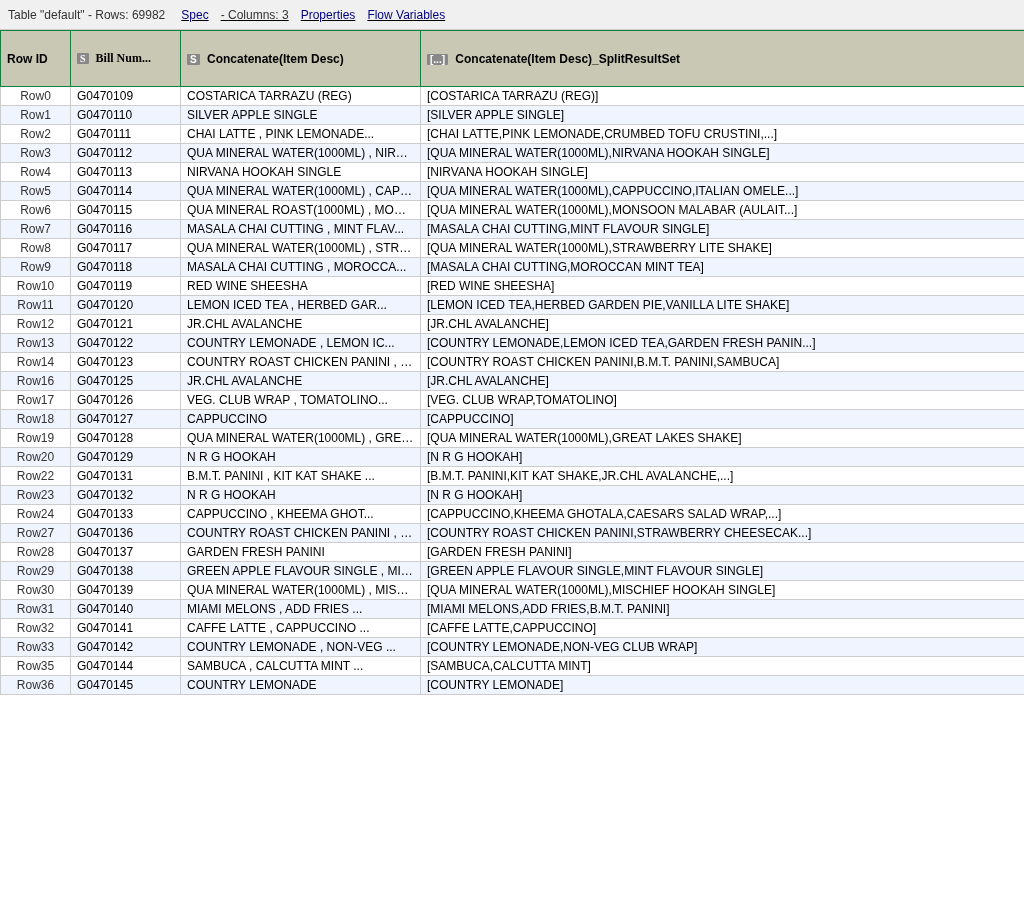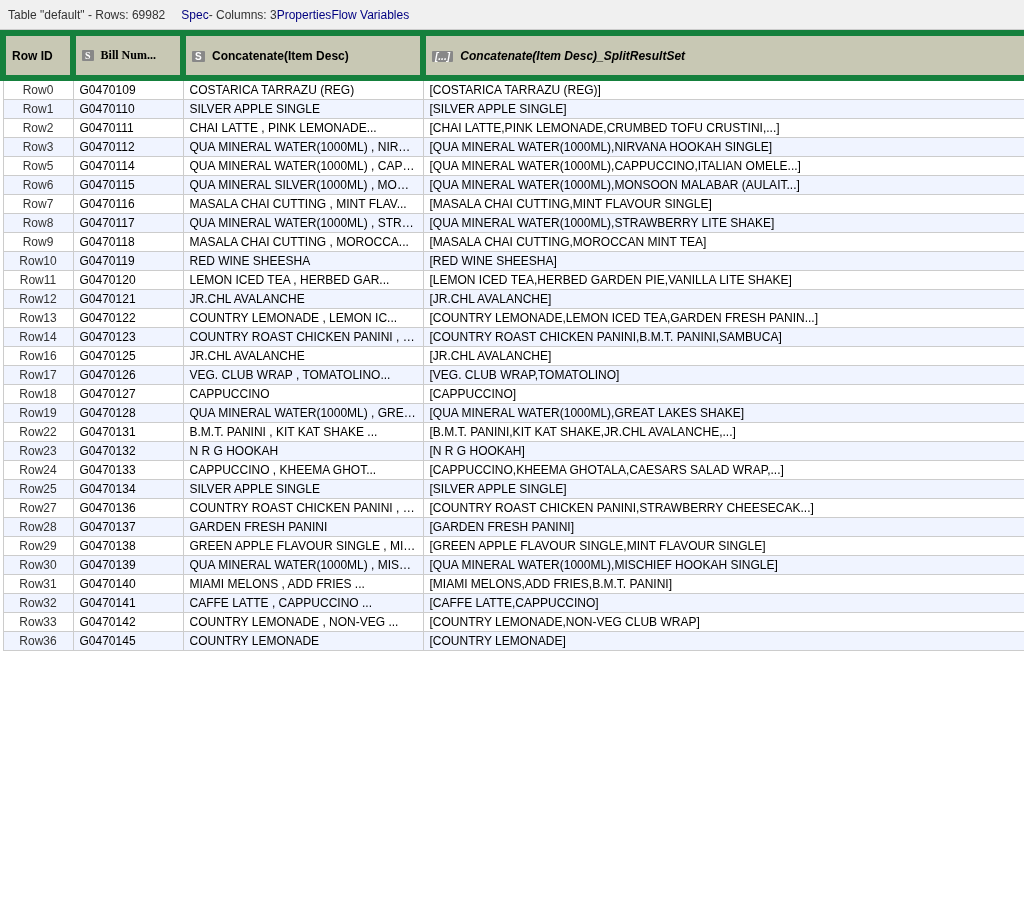--- a/index.html
+++ b/index.html
@@ -18,41 +18,43 @@
       gap: 16px;
       height: 30px;
     }
     .title-bar-text {
       font-weight: normal;
       font-size: 12px;
       color: #333;
     }
     .title-bar-links {
       display: flex;
+      gap: 12px;
+      text-decoration: underline;
     }
     .title-bar-link {
       color: #000080;
       cursor: pointer;
       font-size: 12px;
       text-decoration: none;
     }
     .table-container {
       overflow: auto;
       width: 1024px;
       height: calc(897px - 30px);
     }
     table {
       border-collapse: collapse;
       width: 100%;
       table-layout: fixed;
     }
     thead tr th {
       background: #c8c8b4;
-      border: 6px solid #15803d;
-      padding: 12px 6px;
+      border: 1px solid #15803d;
+      padding: 20px 6px;
       text-align: left;
       font-weight: bold;
       font-size: 12px;
       position: sticky;
       top: 0;
       z-index: 10;
       white-space: nowrap;
       overflow: hidden;
       text-overflow: ellipsis;
     }
@@ -62,21 +64,20 @@
     thead tr th:nth-child(2) {
       width: 110px;
       font-family: Liberation Serif, serif;
     }
     thead tr th:nth-child(3) {
       width: 240px;
       margin-left: 30px;
     }
     thead tr th:nth-child(4) {
       width: 604px;
-      font-style: italic;
     }
     tbody tr td {
       border: 1px solid #ccc;
       padding: 2px 6px;
       white-space: nowrap;
       overflow: hidden;
       text-overflow: ellipsis;
       font-size: 12px;
     }
     tbody tr:nth-child(odd) {
@@ -163,29 +164,35 @@
           <td>CHAI LATTE          , PINK LEMONADE...</td>
           <td>[CHAI LATTE,PINK LEMONADE,CRUMBED TOFU CRUSTINI,...]</td>
         </tr>
         <tr>
           <td class="row-id-col">Row3</td>
           <td>G0470112</td>
           <td>QUA  MINERAL WATER(1000ML)   , NIRVA...</td>
           <td>[QUA  MINERAL WATER(1000ML),NIRVANA HOOKAH SINGLE]</td>
         </tr>
         <tr>
+          <td class="row-id-col">Row4</td>
+          <td>G0470113</td>
+          <td>NIRVANA HOOKAH SINGLE</td>
+          <td>[NIRVANA HOOKAH SINGLE]</td>
+        </tr>
+        <tr>
           <td class="row-id-col">Row5</td>
           <td>G0470114</td>
           <td>QUA  MINERAL WATER(1000ML)   , CAPP...</td>
           <td>[QUA  MINERAL WATER(1000ML),CAPPUCCINO,ITALIAN OMELE...]</td>
         </tr>
         <tr>
           <td class="row-id-col">Row6</td>
           <td>G0470115</td>
-          <td>QUA  MINERAL SILVER(1000ML)   , MONS...</td>
+          <td>QUA  MINERAL ROAST(1000ML)   , MONS...</td>
           <td>[QUA  MINERAL WATER(1000ML),MONSOON MALABAR (AULAIT...]</td>
         </tr>
         <tr>
           <td class="row-id-col">Row7</td>
           <td>G0470116</td>
           <td>MASALA CHAI CUTTING          , MINT FLAV...</td>
           <td>[MASALA CHAI CUTTING,MINT FLAVOUR SINGLE]</td>
         </tr>
         <tr>
           <td class="row-id-col">Row8</td>
@@ -247,44 +254,44 @@
           <td>CAPPUCCINO</td>
           <td>[CAPPUCCINO]</td>
         </tr>
         <tr>
           <td class="row-id-col">Row19</td>
           <td>G0470128</td>
           <td>QUA  MINERAL WATER(1000ML)   , GREA...</td>
           <td>[QUA  MINERAL WATER(1000ML),GREAT LAKES SHAKE]</td>
         </tr>
         <tr>
+          <td class="row-id-col">Row20</td>
+          <td>G0470129</td>
+          <td>N R G  HOOKAH</td>
+          <td>[N R G  HOOKAH]</td>
+        </tr>
+        <tr>
           <td class="row-id-col">Row22</td>
           <td>G0470131</td>
           <td>B.M.T. PANINI                , KIT KAT SHAKE ...</td>
           <td>[B.M.T. PANINI,KIT KAT SHAKE,JR.CHL AVALANCHE,...]</td>
         </tr>
         <tr>
           <td class="row-id-col">Row23</td>
           <td>G0470132</td>
           <td>N R G  HOOKAH</td>
           <td>[N R G  HOOKAH]</td>
         </tr>
         <tr>
           <td class="row-id-col">Row24</td>
           <td>G0470133</td>
           <td>CAPPUCCINO                   , KHEEMA GHOT...</td>
           <td>[CAPPUCCINO,KHEEMA GHOTALA,CAESARS SALAD WRAP,...]</td>
         </tr>
         <tr>
-          <td class="row-id-col">Row25</td>
-          <td>G0470134</td>
-          <td>SILVER APPLE SINGLE</td>
-          <td>[SILVER APPLE SINGLE]</td>
-        </tr>
-        <tr>
           <td class="row-id-col">Row27</td>
           <td>G0470136</td>
           <td>COUNTRY ROAST CHICKEN PANINI  , STR...</td>
           <td>[COUNTRY ROAST CHICKEN PANINI,STRAWBERRY CHEESECAK...]</td>
         </tr>
         <tr>
           <td class="row-id-col">Row28</td>
           <td>G0470137</td>
           <td>GARDEN FRESH PANINI</td>
           <td>[GARDEN FRESH PANINI]</td>
@@ -311,20 +318,26 @@
           <td class="row-id-col">Row32</td>
           <td>G0470141</td>
           <td>CAFFE LATTE                  , CAPPUCCINO   ...</td>
           <td>[CAFFE LATTE,CAPPUCCINO]</td>
         </tr>
         <tr>
           <td class="row-id-col">Row33</td>
           <td>G0470142</td>
           <td>COUNTRY LEMONADE             , NON-VEG ...</td>
           <td>[COUNTRY LEMONADE,NON-VEG CLUB WRAP]</td>
+        </tr>
+        <tr>
+          <td class="row-id-col">Row35</td>
+          <td>G0470144</td>
+          <td>SAMBUCA                      , CALCUTTA MINT ...</td>
+          <td>[SAMBUCA,CALCUTTA MINT]</td>
         </tr>
         <tr>
           <td class="row-id-col">Row36</td>
           <td>G0470145</td>
           <td>COUNTRY LEMONADE</td>
           <td>[COUNTRY LEMONADE]</td>
         </tr>
       </tbody>
   </table>
 </div>

